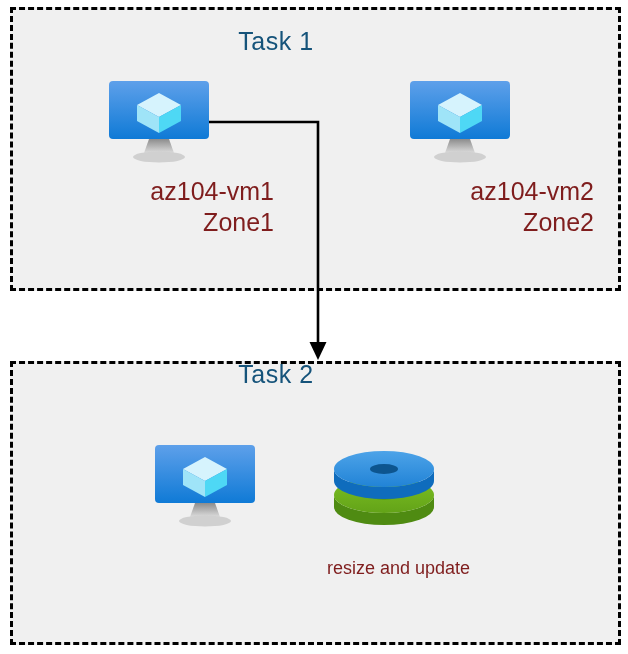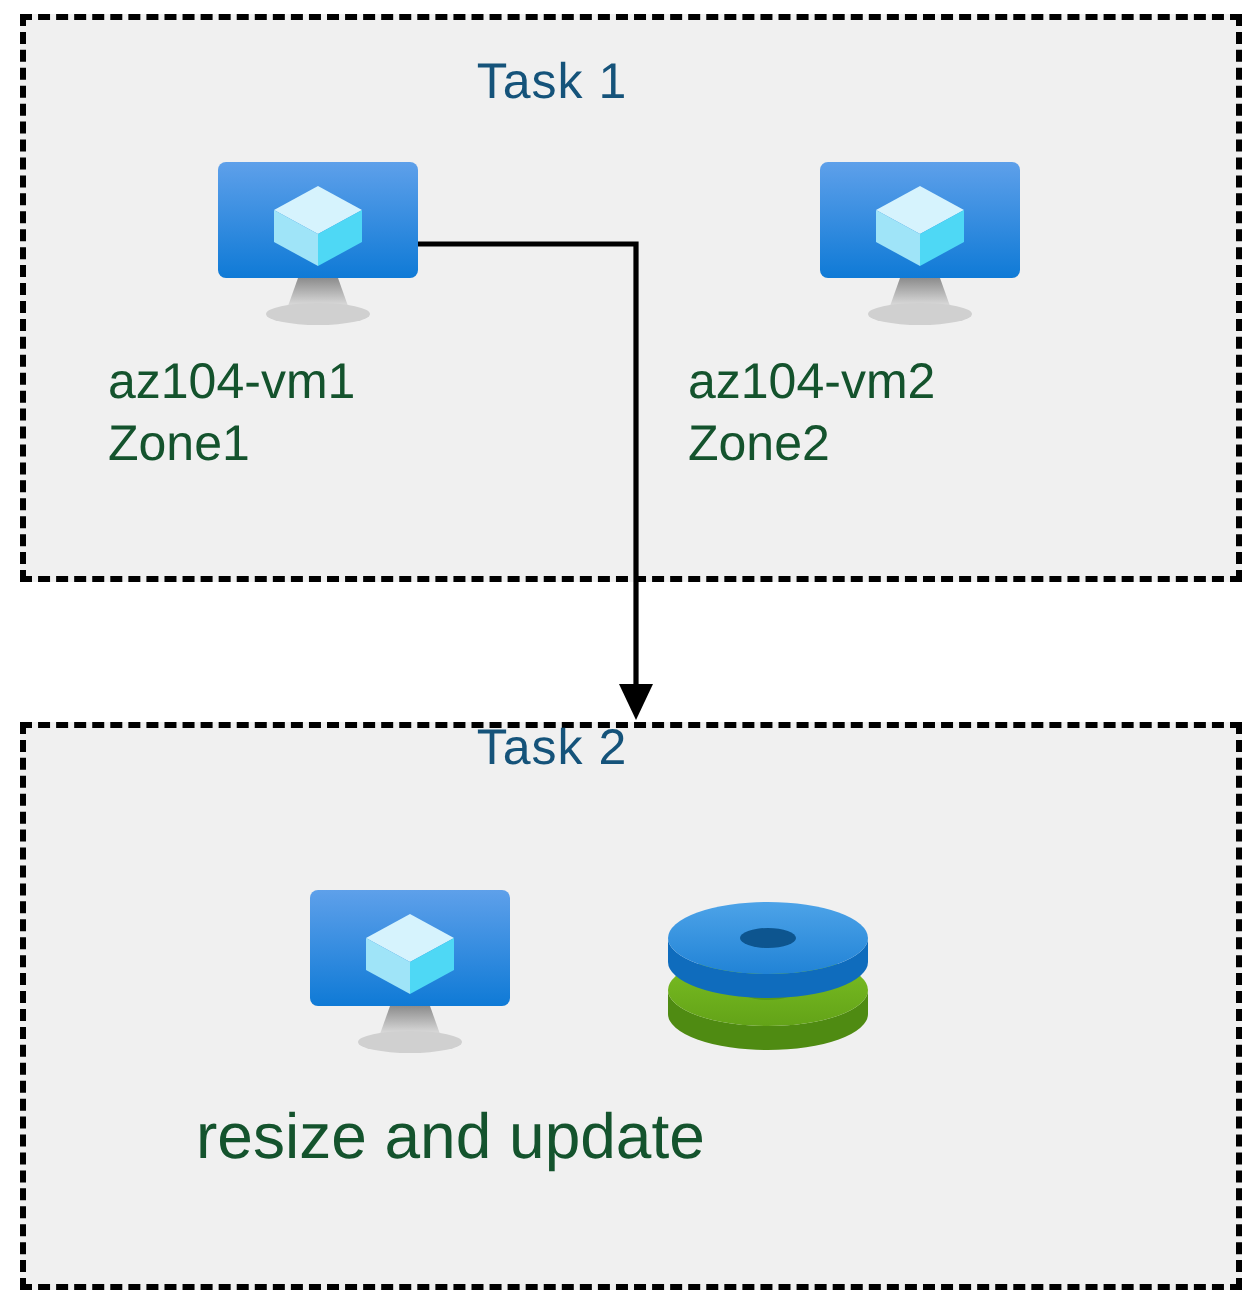--- a/index.html
+++ b/index.html
@@ -53,33 +53,33 @@
     font-size: 25px;
     font-family: "Liberation Sans", sans-serif;
     letter-spacing: 0.5px;
   }
 
   #task1-title { top: 27px; }
   #task2-title { top: 360px; }
 
   .node-label {
     position: absolute;
-    text-align: left;
-    color: #14532d;
+    text-align: right;
+    color: #7f1d1d;
     font-size: 25px;
     line-height: 31px;
     font-family: "Liberation Sans", sans-serif;
     white-space: pre-line;
   }
 
   #vm1-label { left: 54px; top: 176px; width: 220px; }
-  #vm2-label { left: 344px; top: 176px; width: 220px; }
+  #vm2-label { left: 374px; top: 176px; width: 220px; }
   #task2-label {
-    left: 98px; top: 553px; width: 360px;
-    font-size: 32px;
+    left: 110px; top: 553px; width: 360px;
+    font-size: 18px;
   }
 
   .icon-wrap {
     position: absolute;
   }
 
   #vm1-icon  { left: 107px; top: 79px;  width: 104px; height: 90px; }
   #vm2-icon  { left: 408px; top: 79px;  width: 104px; height: 90px; }
   #vm3-icon  { left: 153px; top: 443px; width: 104px; height: 90px; }
   #disk-icon { left: 332px; top: 443px; width: 104px; height: 90px; }

